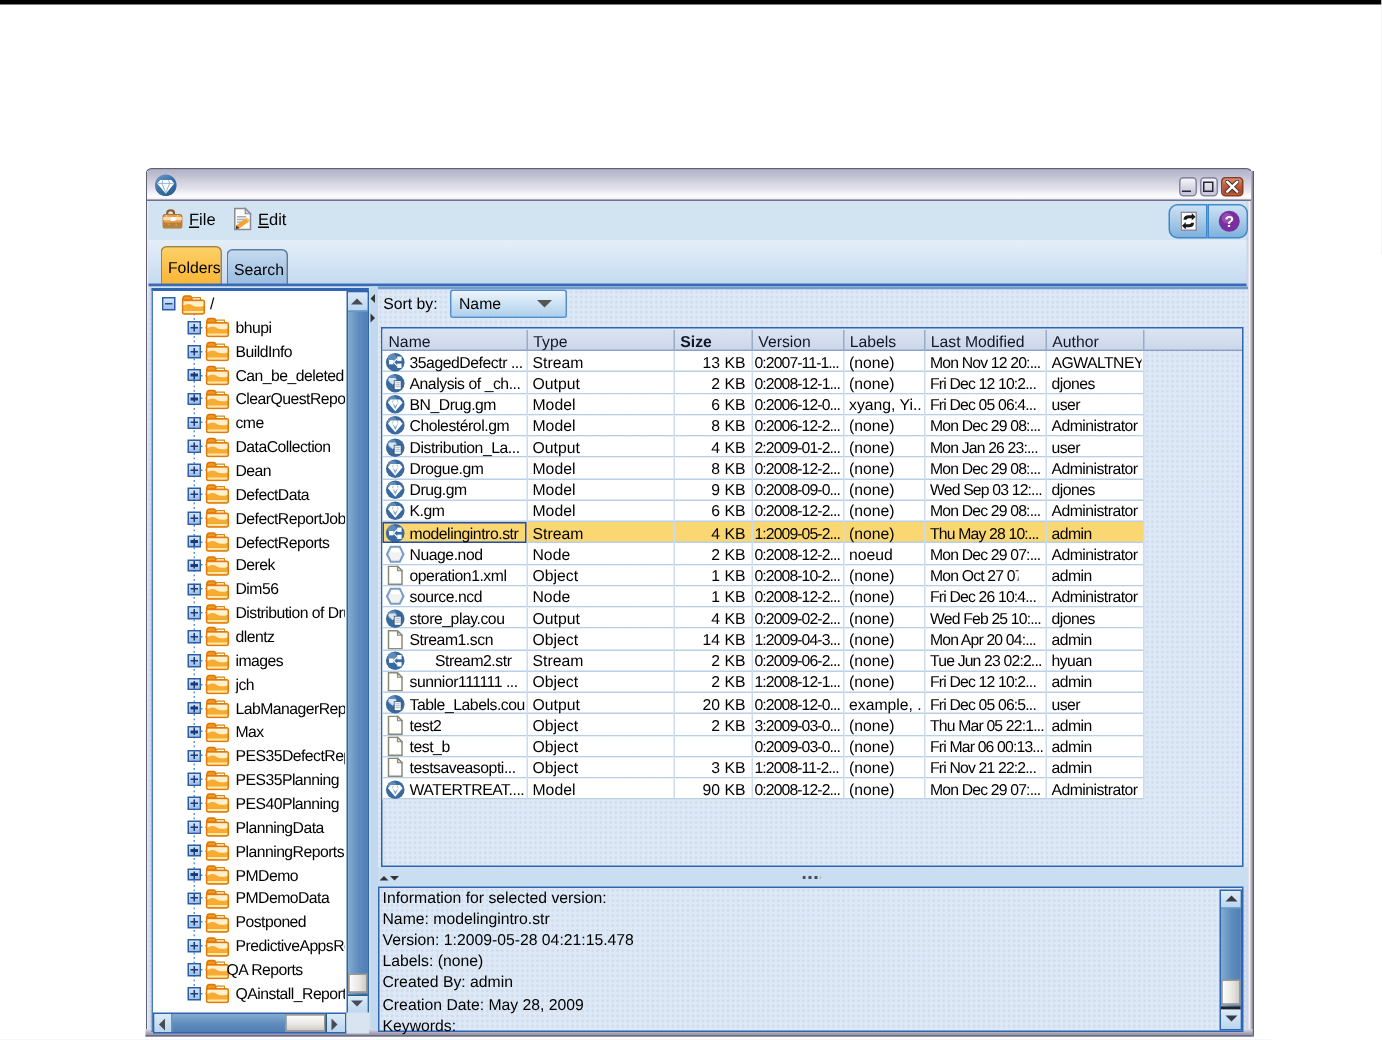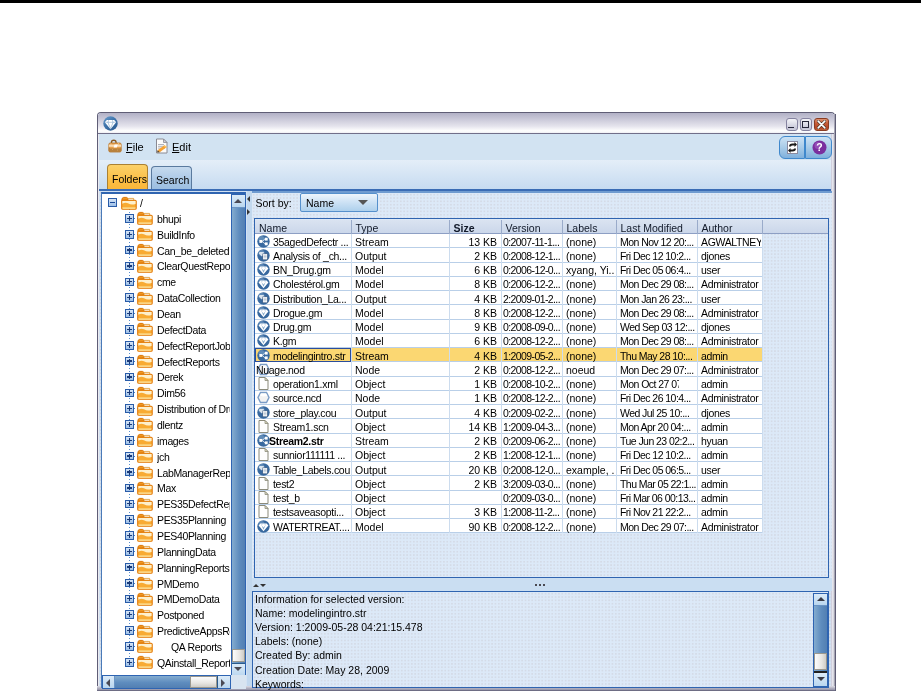--- a/index.html
+++ b/index.html
@@ -446,21 +446,21 @@
 <div class="abs" style="left:125.2px;top:642.1px;width:8.5px;height:8.5px;background:linear-gradient(to bottom,#d6e4f5,#9dc0e8);border:1px solid #2a5ca8;"></div>
 <div class="abs" style="left:126.9px;top:645.6px;width:5px;height:1.4px;background:#1a3a78;"></div>
 <div class="abs" style="left:128.7px;top:643.9px;width:1.4px;height:5px;background:#1a3a78;"></div>
 <svg class="abs" style="left:137px;top:639.35px;" width="16" height="14" viewBox="0 0 16 14">
 <path d="M0.8 4.5 Q0.8 1.4 2.6 1.4 L5.4 1.4 Q6.4 1.4 6.8 2.6 L7.3 3.8 L0.8 4.4 Z" fill="#ef9721" stroke="#db7607" stroke-width="1"></path>
 <path d="M2.4 4.6 L6.6 4.4 L7.5 2.4 L12.6 2.4 L12.8 4.6 Z" fill="#fdfcf5" stroke="#d8870d" stroke-width="0.7"></path>
 <rect x="0.7" y="4.2" width="14.5" height="9.1" rx="1.1" fill="#f8ab33" stroke="#e2790a" stroke-width="1.1"></rect>
 <path d="M1.3 4.9 L14.6 4.9 L14.6 8 Q10 9.3 7.5 7.6 Q4.5 5.6 1.3 7.8 Z" fill="#fdf0cd"></path>
 <path d="M1.3 11.4 L14.6 11.4 L14.6 11.9 Q14.6 12.7 13.8 12.7 L2.1 12.7 Q1.3 12.7 1.3 11.9 Z" fill="#fde9a8"></path>
 </svg>
-<div class="abs txt" style="left:171px;top:640.9px;width:73px;overflow:hidden;letter-spacing:-0.35px;">QA Reports</div>
+<div class="abs txt" style="left:151px;top:640.9px;width:73px;overflow:hidden;letter-spacing:-0.35px;">QA Reports</div>
 <div class="abs" style="left:133px;top:661.7px;width:5px;height:1px;background-image:linear-gradient(to right,#4a86cc 50%,transparent 50%);background-size:4px 1px;"></div>
 <div class="abs" style="left:125.2px;top:658.0px;width:8.5px;height:8.5px;background:linear-gradient(to bottom,#d6e4f5,#9dc0e8);border:1px solid #2a5ca8;"></div>
 <div class="abs" style="left:126.9px;top:661.5px;width:5px;height:1.4px;background:#1a3a78;"></div>
 <div class="abs" style="left:128.7px;top:659.7px;width:1.4px;height:5px;background:#1a3a78;"></div>
 <svg class="abs" style="left:137px;top:655.2px;" width="16" height="14" viewBox="0 0 16 14">
 <path d="M0.8 4.5 Q0.8 1.4 2.6 1.4 L5.4 1.4 Q6.4 1.4 6.8 2.6 L7.3 3.8 L0.8 4.4 Z" fill="#ef9721" stroke="#db7607" stroke-width="1"></path>
 <path d="M2.4 4.6 L6.6 4.4 L7.5 2.4 L12.6 2.4 L12.8 4.6 Z" fill="#fdfcf5" stroke="#d8870d" stroke-width="0.7"></path>
 <rect x="0.7" y="4.2" width="14.5" height="9.1" rx="1.1" fill="#f8ab33" stroke="#e2790a" stroke-width="1.1"></rect>
 <path d="M1.3 4.9 L14.6 4.9 L14.6 8 Q10 9.3 7.5 7.6 Q4.5 5.6 1.3 7.8 Z" fill="#fdf0cd"></path>
 <path d="M1.3 11.4 L14.6 11.4 L14.6 11.9 Q14.6 12.7 13.8 12.7 L2.1 12.7 Q1.3 12.7 1.3 11.9 Z" fill="#fde9a8"></path>
@@ -697,21 +697,21 @@
 <div class="abs" style="left:449.0px;top:362.25px;width:1px;height:14.25px;background:#ccdcee;"></div>
 <div class="abs" style="left:501.0px;top:362.25px;width:1px;height:14.25px;background:#ccdcee;"></div>
 <div class="abs" style="left:562.0px;top:362.25px;width:1px;height:14.25px;background:#ccdcee;"></div>
 <div class="abs" style="left:616.0px;top:362.25px;width:1px;height:14.25px;background:#ccdcee;"></div>
 <div class="abs" style="left:697.0px;top:362.25px;width:1px;height:14.25px;background:#ccdcee;"></div>
 <div class="abs" style="left:761.5px;top:362.25px;width:1px;height:14.25px;background:#ccdcee;"></div>
 <svg class="abs" style="left:256.5px;top:362.95px;" width="13" height="13" viewBox="0 0 13 13">
 <path d="M3.5 1.5 L9.5 1.5 L12 6.5 L9.5 11.5 L3.5 11.5 L1 6.5 Z" fill="#f2f2f2" stroke="#7a9cc6" stroke-width="1.4"></path>
 <path d="M4 2.5 L9 2.5 L10.5 5 L6 5.5 L3 4.5 Z" fill="#fff"></path>
 </svg>
-<div class="abs txt" style="left:256px;top:363.75px;width:77px;overflow:hidden;letter-spacing:-0.3px;">Nuage.nod</div>
+<div class="abs txt" style="left:273px;top:363.75px;width:77px;overflow:hidden;letter-spacing:-0.3px;">Nuage.nod</div>
 <div class="abs txt" style="left:355px;top:363.75px;width:90px;overflow:hidden;">Node</div>
 <div class="abs txt" style="left:449px;top:363.75px;width:48px;text-align:right;">2 KB</div>
 <div class="abs txt" style="left:503px;top:363.75px;width:58px;overflow:hidden;letter-spacing:-0.6px;">0:2008-12-2...</div>
 <div class="abs txt" style="left:566px;top:363.75px;width:49px;overflow:hidden;">noeud</div>
 <div class="abs txt" style="left:620px;top:363.75px;width:76px;overflow:hidden;letter-spacing:-0.55px;">Mon Dec 29 07:...</div>
 <div class="abs txt" style="left:701px;top:363.75px;width:60px;overflow:hidden;letter-spacing:-0.35px;">Administrator</div>
 <div class="abs" style="left:255px;top:376.50px;width:506.5px;height:14.25px;background:#fff;border-bottom:1px solid #b9cfe8;"></div>
 <div class="abs" style="left:351.0px;top:376.50px;width:1px;height:14.25px;background:#ccdcee;"></div>
 <div class="abs" style="left:449.0px;top:376.50px;width:1px;height:14.25px;background:#ccdcee;"></div>
 <div class="abs" style="left:501.0px;top:376.50px;width:1px;height:14.25px;background:#ccdcee;"></div>
@@ -762,21 +762,21 @@
 <circle cx="4.5" cy="4" r="3" fill="#6a93bd" opacity="0.8"></circle>
 <path d="M2.5 3 L6.5 3 L7.5 4.5 L4.8 7.5 L1.8 4.5 Z" fill="#e8eef5" opacity="0.9"></path>
 <rect x="5.8" y="4.8" width="4.6" height="6" fill="#fff" stroke="#2a4a70" stroke-width="0.5"></rect>
 <path d="M6.6 6.2 L9.6 6.2 M6.6 7.5 L9.6 7.5 M6.6 8.8 L9.6 8.8" stroke="#9ab" stroke-width="0.6"></path>
 </svg>
 <div class="abs txt" style="left:273px;top:406.50px;width:77px;overflow:hidden;letter-spacing:-0.3px;">store_play.cou</div>
 <div class="abs txt" style="left:355px;top:406.50px;width:90px;overflow:hidden;">Output</div>
 <div class="abs txt" style="left:449px;top:406.50px;width:48px;text-align:right;">4 KB</div>
 <div class="abs txt" style="left:503px;top:406.50px;width:58px;overflow:hidden;letter-spacing:-0.6px;">0:2009-02-2...</div>
 <div class="abs txt" style="left:566px;top:406.50px;width:49px;overflow:hidden;">(none)</div>
-<div class="abs txt" style="left:620px;top:406.50px;width:76px;overflow:hidden;letter-spacing:-0.55px;">Wed Jul 25 10:...</div>
+<div class="abs txt" style="left:620px;top:406.50px;width:76px;overflow:hidden;letter-spacing:-0.55px;">Wed Feb 25 10:...</div>
 <div class="abs txt" style="left:701px;top:406.50px;width:60px;overflow:hidden;letter-spacing:-0.35px;">djones</div>
 <div class="abs" style="left:255px;top:419.25px;width:506.5px;height:14.25px;background:#fff;border-bottom:1px solid #b9cfe8;"></div>
 <div class="abs" style="left:351.0px;top:419.25px;width:1px;height:14.25px;background:#ccdcee;"></div>
 <div class="abs" style="left:449.0px;top:419.25px;width:1px;height:14.25px;background:#ccdcee;"></div>
 <div class="abs" style="left:501.0px;top:419.25px;width:1px;height:14.25px;background:#ccdcee;"></div>
 <div class="abs" style="left:562.0px;top:419.25px;width:1px;height:14.25px;background:#ccdcee;"></div>
 <div class="abs" style="left:616.0px;top:419.25px;width:1px;height:14.25px;background:#ccdcee;"></div>
 <div class="abs" style="left:697.0px;top:419.25px;width:1px;height:14.25px;background:#ccdcee;"></div>
 <div class="abs" style="left:761.5px;top:419.25px;width:1px;height:14.25px;background:#ccdcee;"></div>
 <svg class="abs" style="left:257.5px;top:419.95px;" width="11" height="13" viewBox="0 0 11 13">
@@ -799,21 +799,21 @@
 <div class="abs" style="left:697.0px;top:433.50px;width:1px;height:14.25px;background:#ccdcee;"></div>
 <div class="abs" style="left:761.5px;top:433.50px;width:1px;height:14.25px;background:#ccdcee;"></div>
 <svg class="abs" style="left:256.5px;top:434.2px;" width="13" height="13" viewBox="0 0 13 13">
 <circle cx="6.5" cy="6.5" r="6.2" fill="#38699f"></circle>
 <circle cx="4.5" cy="4" r="3" fill="#6a93bd" opacity="0.8"></circle>
 <rect x="2.4" y="5" width="2.9" height="2.9" fill="#fff"></rect>
 <rect x="7.8" y="2.7" width="2.9" height="2.9" fill="#fff"></rect>
 <rect x="7.8" y="7.4" width="2.9" height="2.9" fill="#fff"></rect>
 <path d="M5.3 6.4 L7.8 4.1 M5.3 6.4 L7.8 8.9" stroke="#fff" stroke-width="0.8"></path>
 </svg>
-<div class="abs txt" style="left:269px;top:435.00px;width:77px;overflow:hidden;letter-spacing:-0.3px;font-weight:bold;">Stream2.str</div>
+<div class="abs txt" style="left:290px;top:435.00px;width:77px;overflow:hidden;letter-spacing:-0.3px;">Stream2.str</div>
 <div class="abs txt" style="left:355px;top:435.00px;width:90px;overflow:hidden;">Stream</div>
 <div class="abs txt" style="left:449px;top:435.00px;width:48px;text-align:right;">2 KB</div>
 <div class="abs txt" style="left:503px;top:435.00px;width:58px;overflow:hidden;letter-spacing:-0.6px;">0:2009-06-2...</div>
 <div class="abs txt" style="left:566px;top:435.00px;width:49px;overflow:hidden;">(none)</div>
 <div class="abs txt" style="left:620px;top:435.00px;width:76px;overflow:hidden;letter-spacing:-0.55px;">Tue Jun 23 02:2...</div>
 <div class="abs txt" style="left:701px;top:435.00px;width:60px;overflow:hidden;letter-spacing:-0.35px;">hyuan</div>
 <div class="abs" style="left:255px;top:447.75px;width:506.5px;height:14.25px;background:#fff;border-bottom:1px solid #b9cfe8;"></div>
 <div class="abs" style="left:351.0px;top:447.75px;width:1px;height:14.25px;background:#ccdcee;"></div>
 <div class="abs" style="left:449.0px;top:447.75px;width:1px;height:14.25px;background:#ccdcee;"></div>
 <div class="abs" style="left:501.0px;top:447.75px;width:1px;height:14.25px;background:#ccdcee;"></div>

